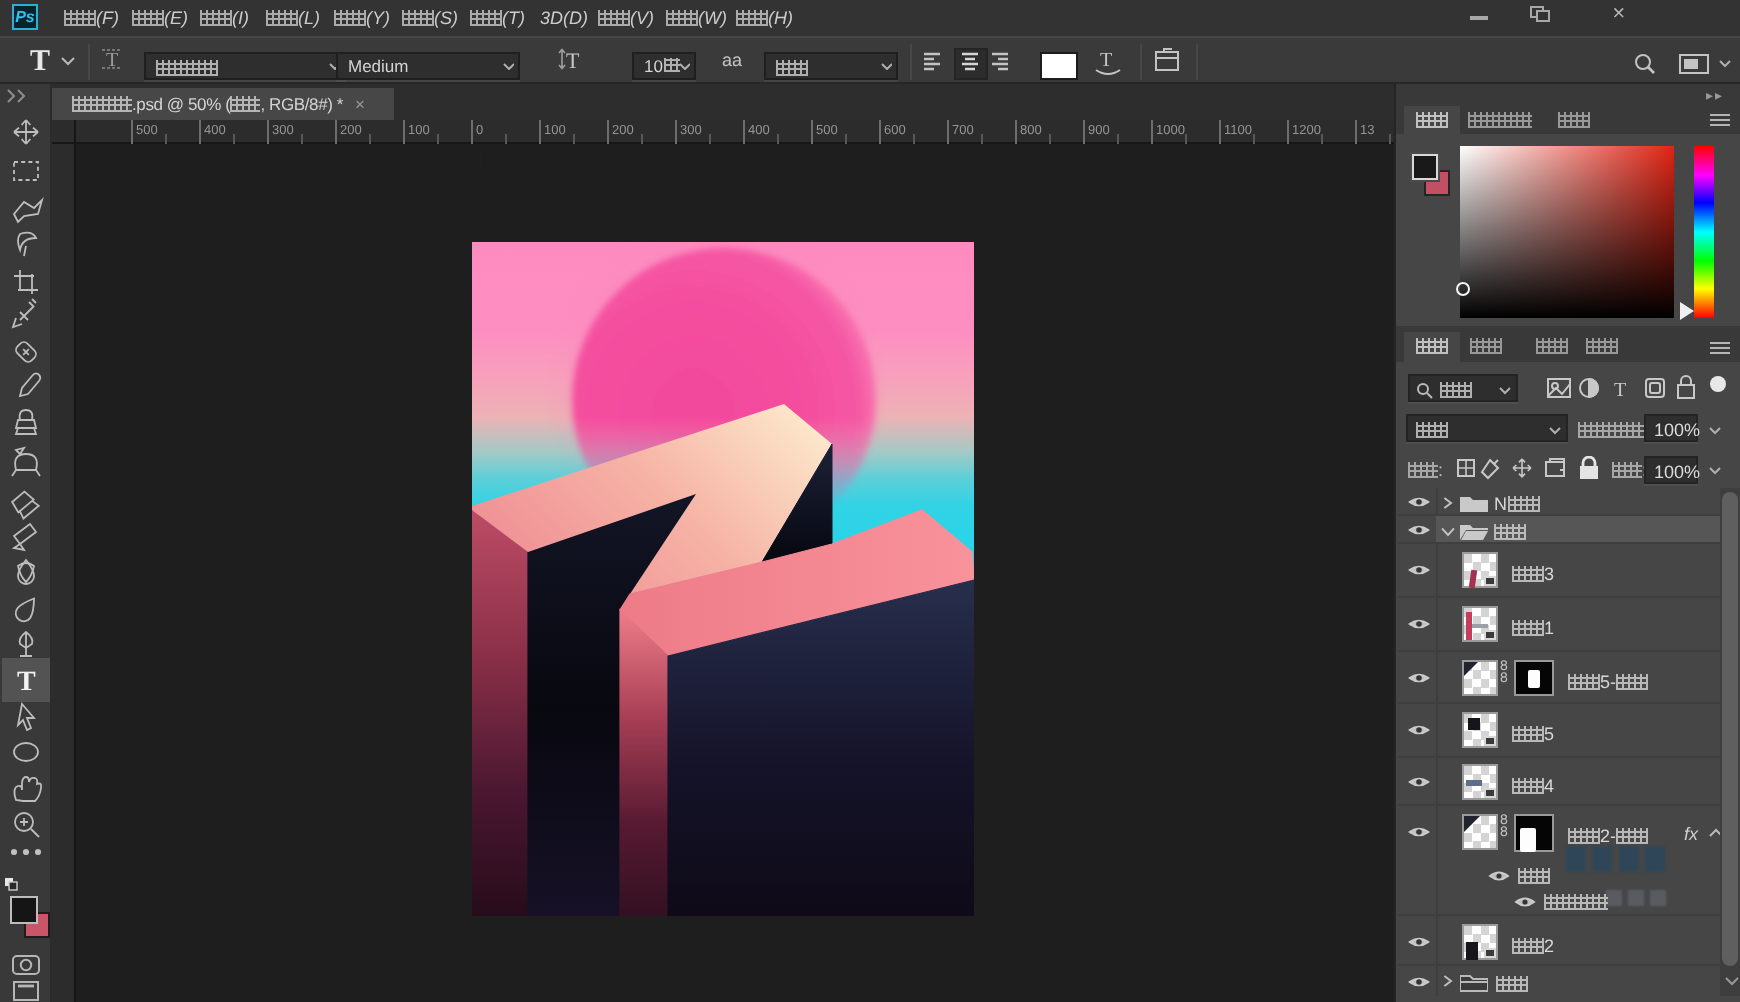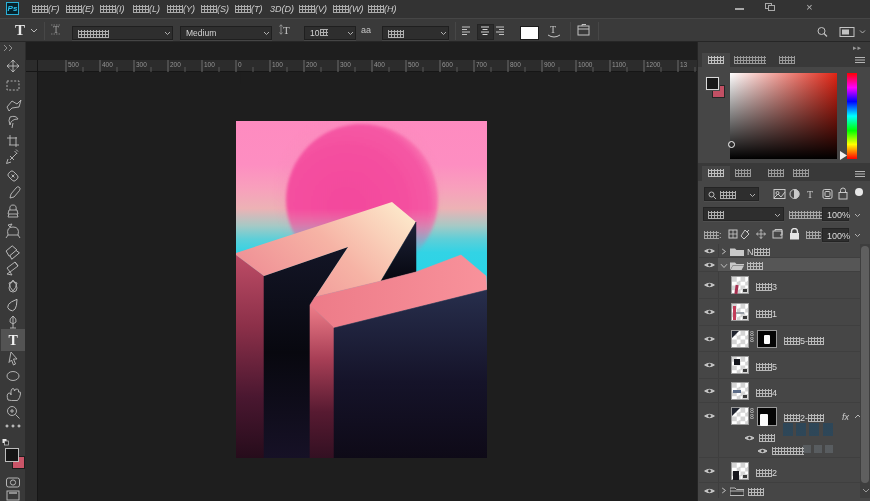--- a/index.html
+++ b/index.html
@@ -85,25 +85,25 @@
       <g stroke="#c3c3c3" fill="none">
         <rect x="578" y="7" width="11" height="9"></rect>
         <path d="M578,10 h11 M582,7 v-1.5 h4"></path>
       </g>
     </svg>
     <div class="sep" style="left:44px"></div>
     <div class="combo" style="left:72px;top:7px;width:101px"><span class="k" style="width:31px;margin-top:3px"></span>
       <svg class="cv" width="7" height="5">
           <path d="M1,1 l2.5,2.5 2.5,-2.5" stroke="#b0b0b0" fill="none"></path>
         </svg></div>
-    <div class="combo" style="left:180px;top:7px;width:92px">Medium
+    <div class="combo" style="left:168px;top:7px;width:92px">Medium
       <svg class="cv" width="7" height="5">
           <path d="M1,1 l2.5,2.5 2.5,-2.5" stroke="#b0b0b0" fill="none"></path>
         </svg></div>
-    <div class="combo" style="left:304px;top:7px;width:52px">10<span class="k k7" style="width:8px;margin-left:1px"></span>
+    <div class="combo" style="left:316px;top:7px;width:32px">10<span class="k k7" style="width:8px;margin-left:1px"></span>
       <svg class="cv" width="7" height="5">
           <path d="M1,1 l2.5,2.5 2.5,-2.5" stroke="#b0b0b0" fill="none"></path>
         </svg></div>
     <div class="combo" style="left:382px;top:7px;width:67px"><span class="k" style="width:16px;margin-top:3px"></span>
       <svg class="cv" width="7" height="5">
           <path d="M1,1 l2.5,2.5 2.5,-2.5" stroke="#b0b0b0" fill="none"></path>
         </svg></div>
     <div class="sep" style="left:455px"></div>
     <div class="ab" style="left:477px;top:5px;width:17px;height:16px;background:#2c2c2c;border:1px solid #242424"></div>
     <svg class="ab" style="left:477px;top:5px" width="17" height="16">
@@ -167,20 +167,23 @@
     <rect x="5.5" y="406.5" width="13" height="13" fill="#151515" stroke="#bdbdbd" stroke-width="1"></rect>
     <g stroke="#b5b5b5" fill="none">
       <rect x="6.5" y="436" width="13" height="9" rx="2"></rect>
           <circle cx="13" cy="440.5" r="2.6"></circle>
       <rect x="7" y="449" width="12" height="9"></rect>
           <path d="M9,451 h8" stroke-width="1.4"></path>
     </g>
    </svg>
   </div>
   <div id="canvas">
+    <div id="tabbar">
+        <div id="dtab"><span class="k" style="width:30px"></span>.psd @ 50% (<span class="k" style="width:15px"></span>, RGB/8#) *<span style="color:#9a9a9a;margin-left:6px">×</span></div>
+      </div>
     <div id="ruletop">
       <svg width="671" height="12" viewBox="0 0 671 12">
         <g stroke="#6d6d6d" stroke-width="1">
           <path d="M40,0 V12 M74,0 V12 M108,0 V12 M142,0 V12 M176,0 V12 M210,0 V12 M244,0 V12 M278,0 V12 M312,0 V12 M346,0 V12 M380,0 V12 M414,0 V12 M448,0 V12 M482,0 V12 M516,0 V12 M550,0 V12 M584,0 V12 M618,0 V12 M652,0 V12"></path>
         </g>
         <g stroke="#585858" stroke-width="1">
           <path d="M57,7 V12 M91,7 V12 M125,7 V12 M159,7 V12 M193,7 V12 M227,7 V12 M261,7 V12 M295,7 V12 M329,7 V12 M363,7 V12 M397,7 V12 M431,7 V12 M465,7 V12 M499,7 V12 M533,7 V12 M567,7 V12 M601,7 V12 M635,7 V12 M669,7 V12"></path>
         </g>
         <g font-size="6.5" fill="#949494" font-family="Liberation Sans">
           <text x="42" y="7">500</text>

